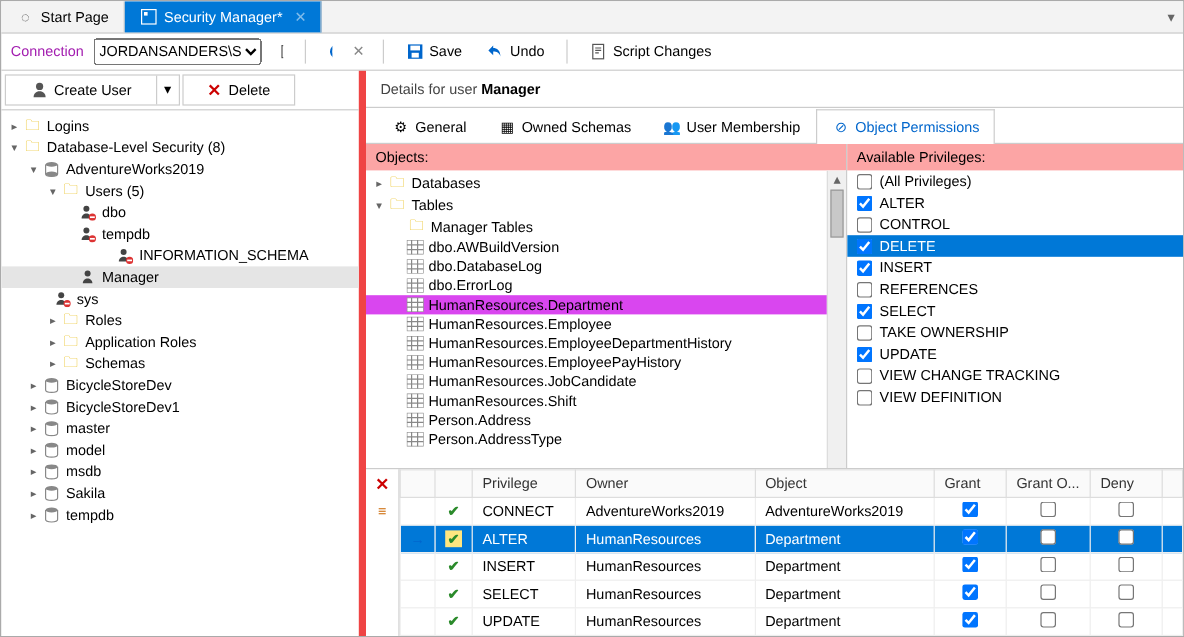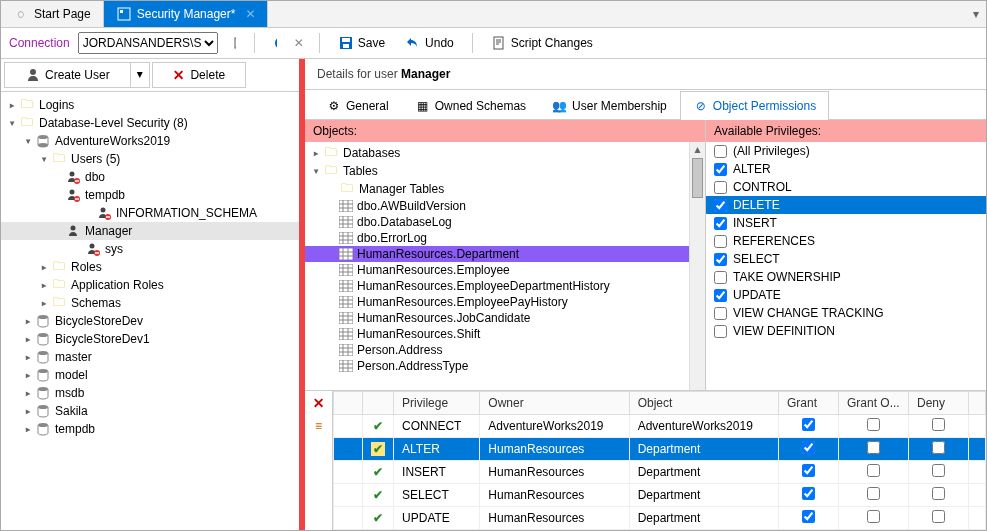--- a/index.html
+++ b/index.html
@@ -40,21 +40,21 @@
 .perm-body{flex:1;display:flex;flex-direction:column;min-height:0}
 .perm-top{flex:1;display:flex;min-height:0}
 .obj-col{flex:1;display:flex;flex-direction:column;border-right:1px solid #ccc;min-width:0}
 .priv-col{width:280px;display:flex;flex-direction:column}
 .col-hdr{padding:4px 8px;background:#fca5a5}
 .obj-tree{flex:1;overflow:auto;position:relative}
 .obj-tree-inner{padding:2px 0}
 .obj-scroll{position:absolute;right:0;top:0;bottom:0;width:16px;background:#f0f0f0;border-left:1px solid #ddd}
 .obj-thumb{position:absolute;top:0;left:2px;right:2px;height:40px;background:#c8c8c8;border:1px solid #999}
 .otn{display:flex;align-items:center;padding:1px 4px;cursor:pointer}
-.otn.sel{background:#8b5cf6}
+.otn.sel{background:#d946ef}
 .tbl-ico{display:inline-block;width:14px;height:12px;margin-right:4px}
 .tbl-ico svg{display:block}
 .priv-list{flex:1;overflow:auto}
 .priv-row{display:flex;align-items:center;padding:2px 8px;gap:6px;cursor:pointer}
 .priv-row.sel{background:#0078d7;color:#fff}
 .priv-row input{margin:0}
 .perm-bottom{border-top:1px solid #ccc;display:flex;min-height:140px}
 .pb-tools{width:28px;border-right:1px solid #ccc;padding:4px 0;display:flex;flex-direction:column;align-items:center;gap:8px}
 .pb-grid{flex:1;overflow:auto;position:relative}
 .grid-table{width:100%;border-collapse:collapse}
@@ -220,21 +220,21 @@
         </div>
       <div class="tn sel" style="padding-left:64px">
           <span class="tn-icon">
             <svg width="14" height="14">
               <circle cx="7" cy="4" r="2.5" fill="#444"></circle>
               <path d="M3 12c0-2.5 2-4 4-4s4 1.5 4 4z" fill="#444"></path>
             </svg>
           </span>
           <span>Manager</span>
         </div>
-      <div class="tn" style="padding-left:84px">
+      <div class="tn" style="padding-left:43px">
           <span class="tn-icon">
             <svg width="14" height="14">
               <circle cx="6" cy="4" r="2.5" fill="#444"></circle>
               <path d="M2 12c0-2.5 2-4 4-4s4 1.5 4 4z" fill="#444"></path>
               <circle cx="11" cy="11" r="3" fill="#d33"></circle>
               <rect x="9" y="10.3" width="4" height="1.4" fill="#fff"></rect>
             </svg>
           </span>
           <span>sys</span>
         </div>

